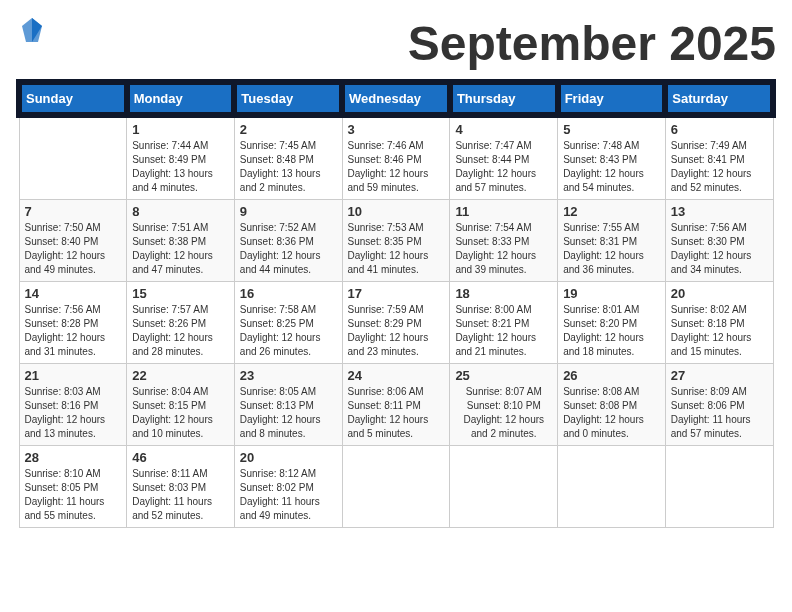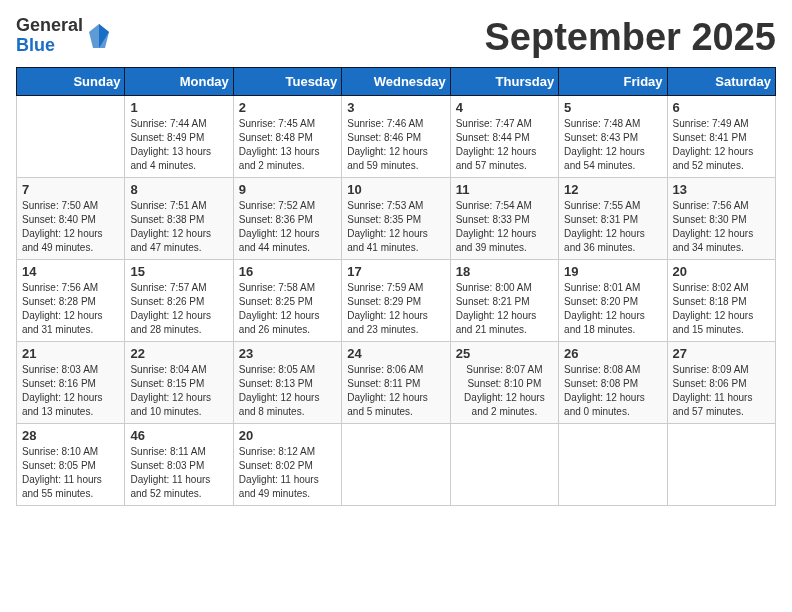--- a/index.html
+++ b/index.html
@@ -37,41 +37,41 @@
     }
     .logo-icon {
       width: 24px;
       height: 28px;
       margin-left: 4px;
     }
     .title-section {
       text-align: right;
     }
     .month-title {
-      font-size: 38px;
+      font-size: 48px;
       font-weight: bold;
       color: #333;
     }
     .location {
       font-size: 15px;
       color: #555;
     }
     .calendar {
       width: 100%;
       border-collapse: collapse;
       border: 1px solid #ccc;
     }
     .calendar th {
       background-color: #1a6fc4;
       color: #fff;
       font-size: 13px;
       font-weight: bold;
       padding: 6px 4px;
-      text-align: right;
-      border: 1px solid #0f172a;
+      text-align: left;
+      border: 6px solid #0f172a;
     }
     .calendar td {
       vertical-align: top;
       border: 1px solid #ccc;
       padding: 4px 5px;
       width: 108px;
       min-height: 80px;
       font-size: 10px;
       color: #333;
       background: #fff;
@@ -92,24 +92,20 @@
     }
     .empty-cell {
       background: #fff !important;
     }
   </style>
 </head>
 <body>
 
 <div class="header">
   <div class="logo">
-    <div class="logo-text">
-      <span class="logo-general">General</span>
-      <span class="logo-blue">Blue</span>
-    </div>
     <svg class="logo-icon" viewBox="0 0 24 28" fill="none">
       <polygon points="12,2 22,10 18,26 6,26 2,10" fill="#1a6fc4" opacity="0.7"></polygon>
       <polygon points="12,2 22,10 12,26" fill="#1a6fc4"></polygon>
     </svg>
   </div>
   <div class="title-section">
     <div class="month-title">September 2025</div>
   </div>
 </div>
 

